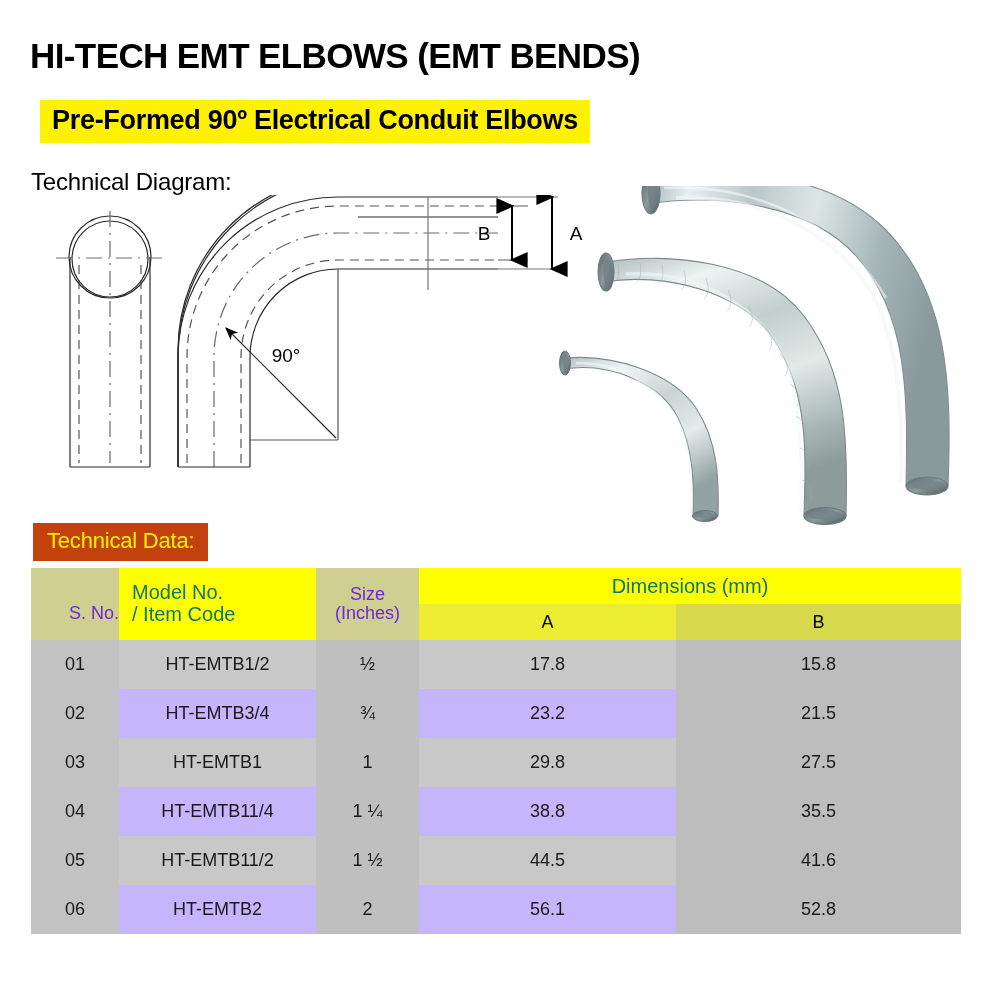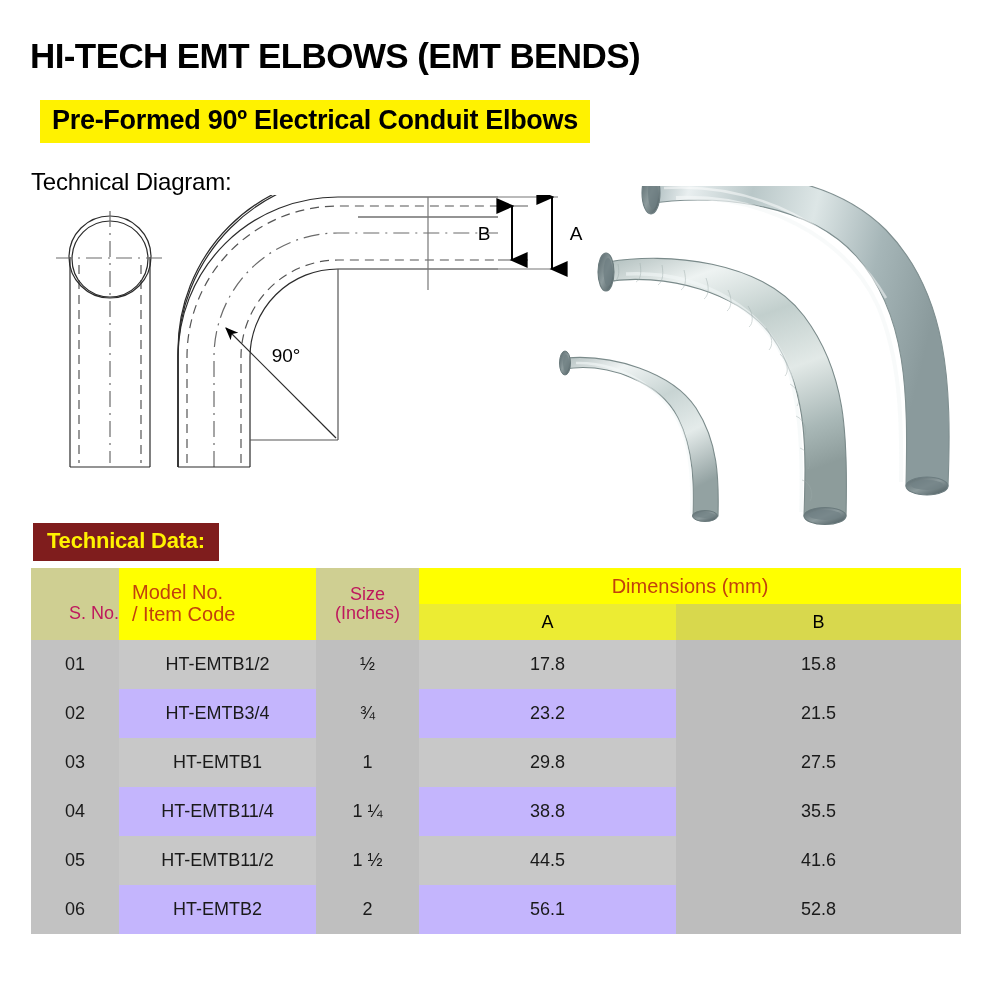--- a/index.html
+++ b/index.html
@@ -43,23 +43,23 @@
   .diagram{position:absolute;left:28px;top:195px;width:560px;height:310px;}
   .diagram svg{display:block;}
 
   
   .photos{position:absolute;left:556px;top:186px;width:430px;height:360px;}
   .photos svg{display:block;}
 
   
   .td-badge{
     position:absolute;left:33px;top:523px;
-    background:#7f1d1d;
+    background:#c2410c;
     color:#FFF200;
-    font-size:22px;font-weight:bold;
+    font-size:22px;font-weight:normal;
     padding:5px 14px 7px 14px;
     letter-spacing:-0.2px;
     white-space:nowrap;
   }
 
   
   .tbl{
     position:absolute;left:31px;top:568px;
     width:930px;
     border-collapse:collapse;
@@ -69,22 +69,22 @@
     padding:0;margin:0;
     text-align:center;vertical-align:middle;
     font-weight:normal;
   }
   .c-sno{width:88px;}
   .c-model{width:197px;}
   .c-size{width:103px;}
   .c-a{width:257px;}
   .c-b{width:285px;}
 
-  .hdr-sno,.hdr-size{background:#CFCF92;font-weight:bold;font-size:18px;color:#be185d;}
-  .hdr-model,.hdr-dim{background:#FFFF00;font-weight:bold;font-size:20px;color:#c2410c;}
+  .hdr-sno,.hdr-size{background:#CFCF92;font-weight:bold;font-size:18px;color:#6d28d9;}
+  .hdr-model,.hdr-dim{background:#FFFF00;font-weight:bold;font-size:20px;color:#0f766e;}
   .hdr-a{background:#ECEC33;font-weight:bold;font-size:18px;color:#000;}
   .hdr-b{background:#D8D84D;font-weight:bold;font-size:18px;color:#000;}
 
   .hdr-row1 td{height:36px;}
   .hdr-row2 td{height:36px;}
 
   .hdr-model-inner{
     text-align:left;padding-left:13px;
     line-height:1.08;
   }

